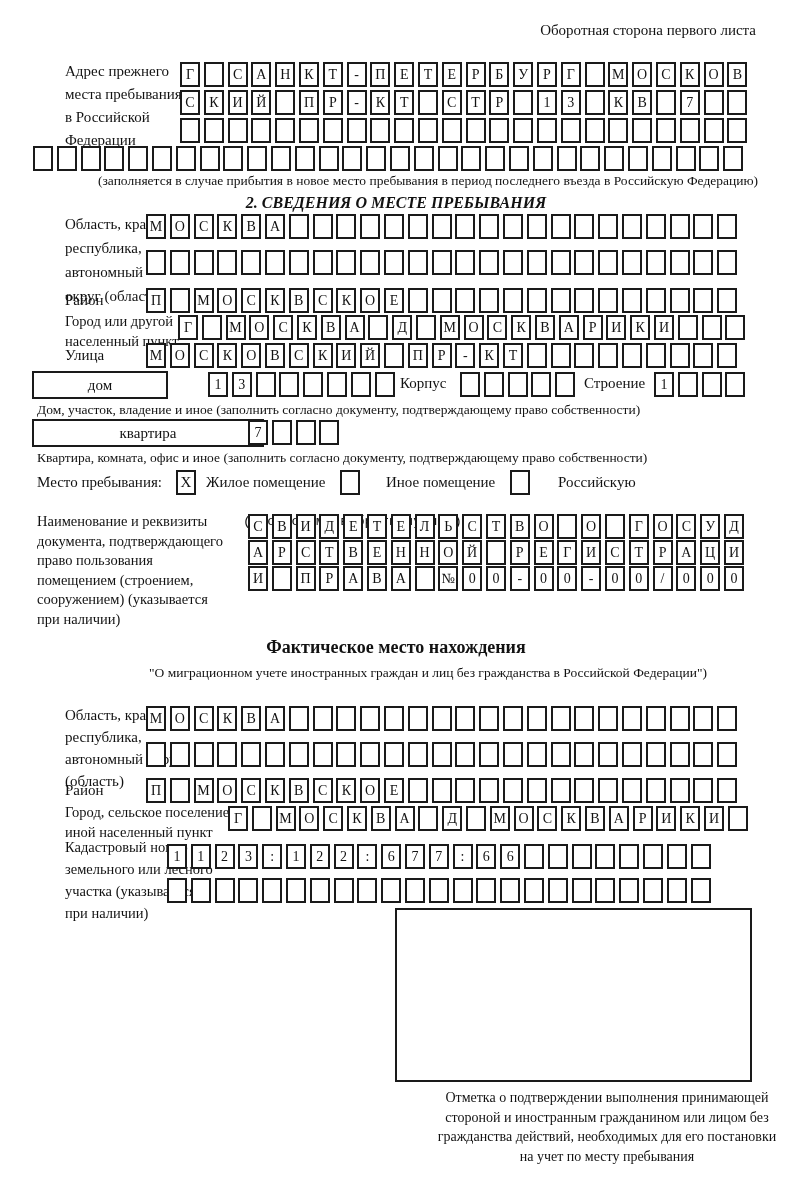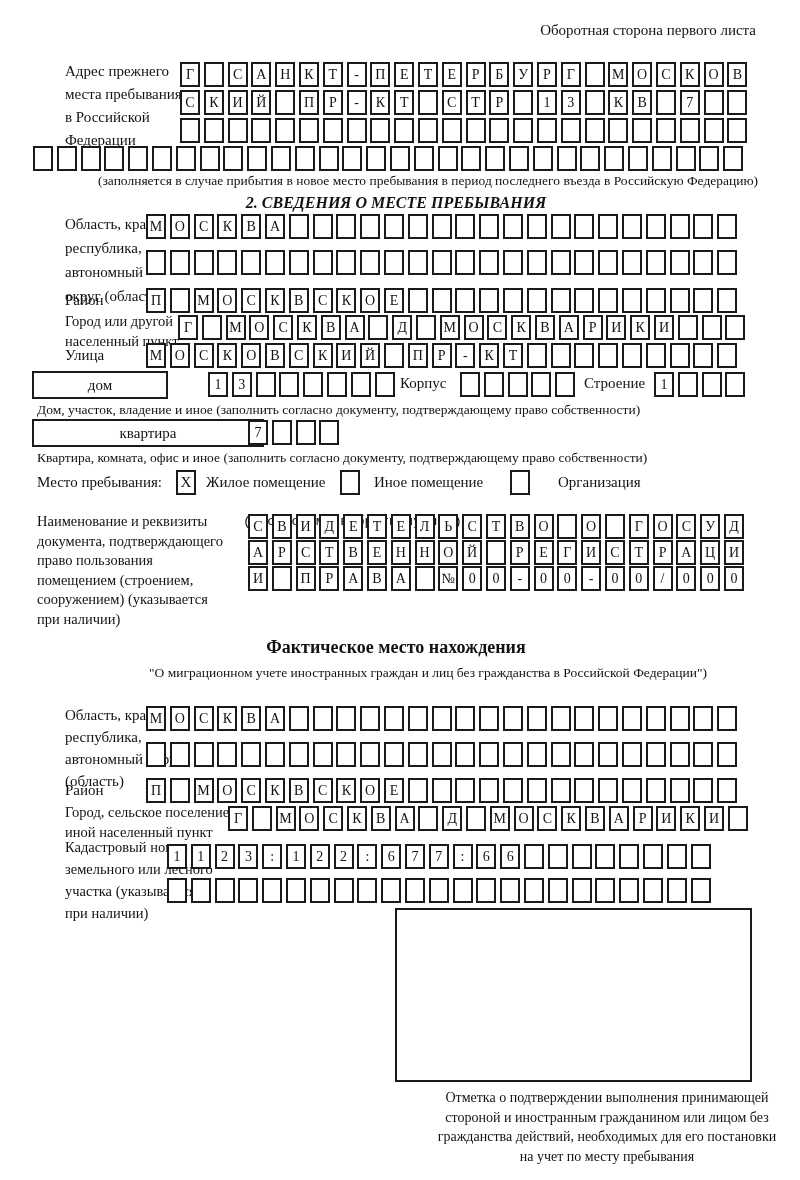--- a/index.html
+++ b/index.html
@@ -336,23 +336,23 @@
         <span class="cell">&nbsp;</span>
         <span class="cell">&nbsp;</span>
       </div>
   </div>
   <div class="abs note" style="left:37px;top:450px;">Квартира, комната, офис и иное (заполнить согласно документу, подтверждающему право собственности)</div>
 
   <div class="abs lbl" style="left:37px;top:474px;">Место пребывания:</div>
   <div class="abs chk" style="left:176px;top:470px;">X</div>
   <div class="abs lbl" style="left:206px;top:474px;">Жилое помещение</div>
   <div class="abs chk" style="left:340px;top:470px;"></div>
-  <div class="abs lbl" style="left:374px;top:474px;">Иное помещение</div>
+  <div class="abs lbl" style="left:386px;top:474px;">Иное помещение</div>
   <div class="abs chk" style="left:510px;top:470px;"></div>
-  <div class="abs lbl" style="left:558px;top:474px;">Организация</div>
+  <div class="abs lbl" style="left:558px;top:474px;">Российскую</div>
   <div class="abs note" style="left:243px;top:514px;font-family:Liberation Mono, monospace;">(Необходимо выбрать нужное)</div>
 
   <div class="abs" style="left:37px;top:512px;line-height:19.5px;font-size:14.5px;">
       <div class="ln">Наименование и реквизиты</div>
       <div class="ln">документа, подтверждающего</div>
       <div class="ln">право пользования</div>
       <div class="ln">помещением (строением,</div>
       <div class="ln">сооружением) (указывается</div>
       <div class="ln">при наличии)</div>
     </div>

